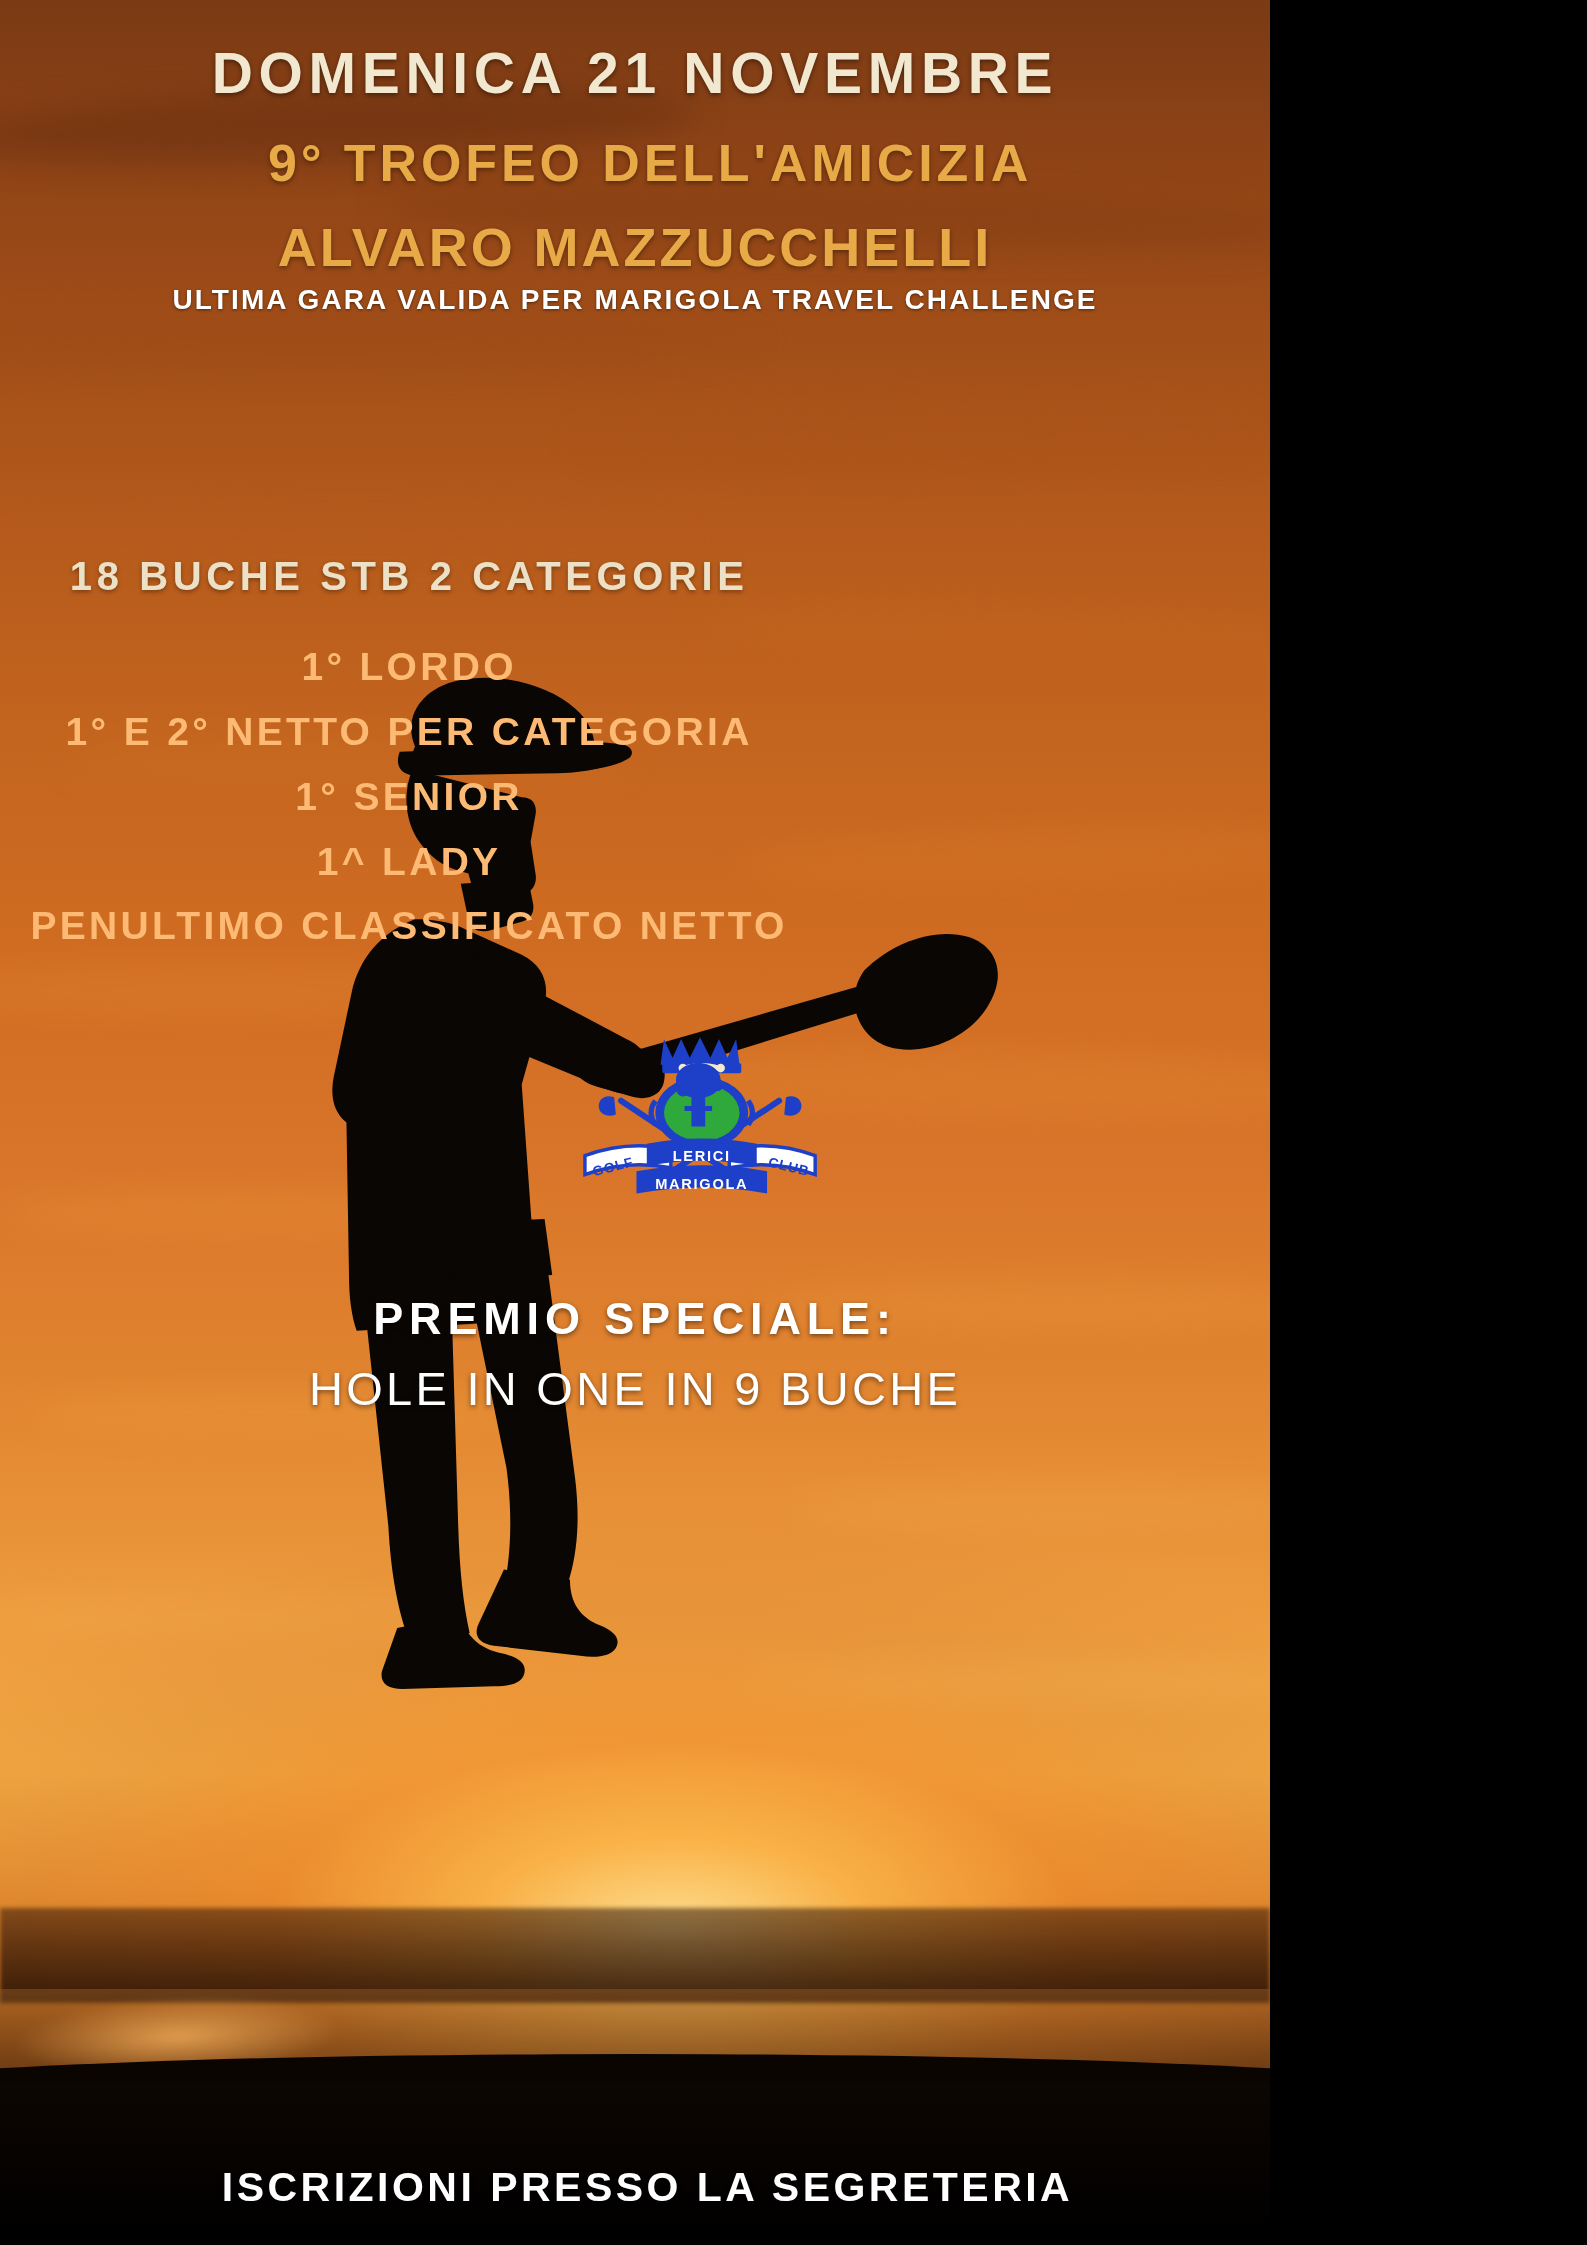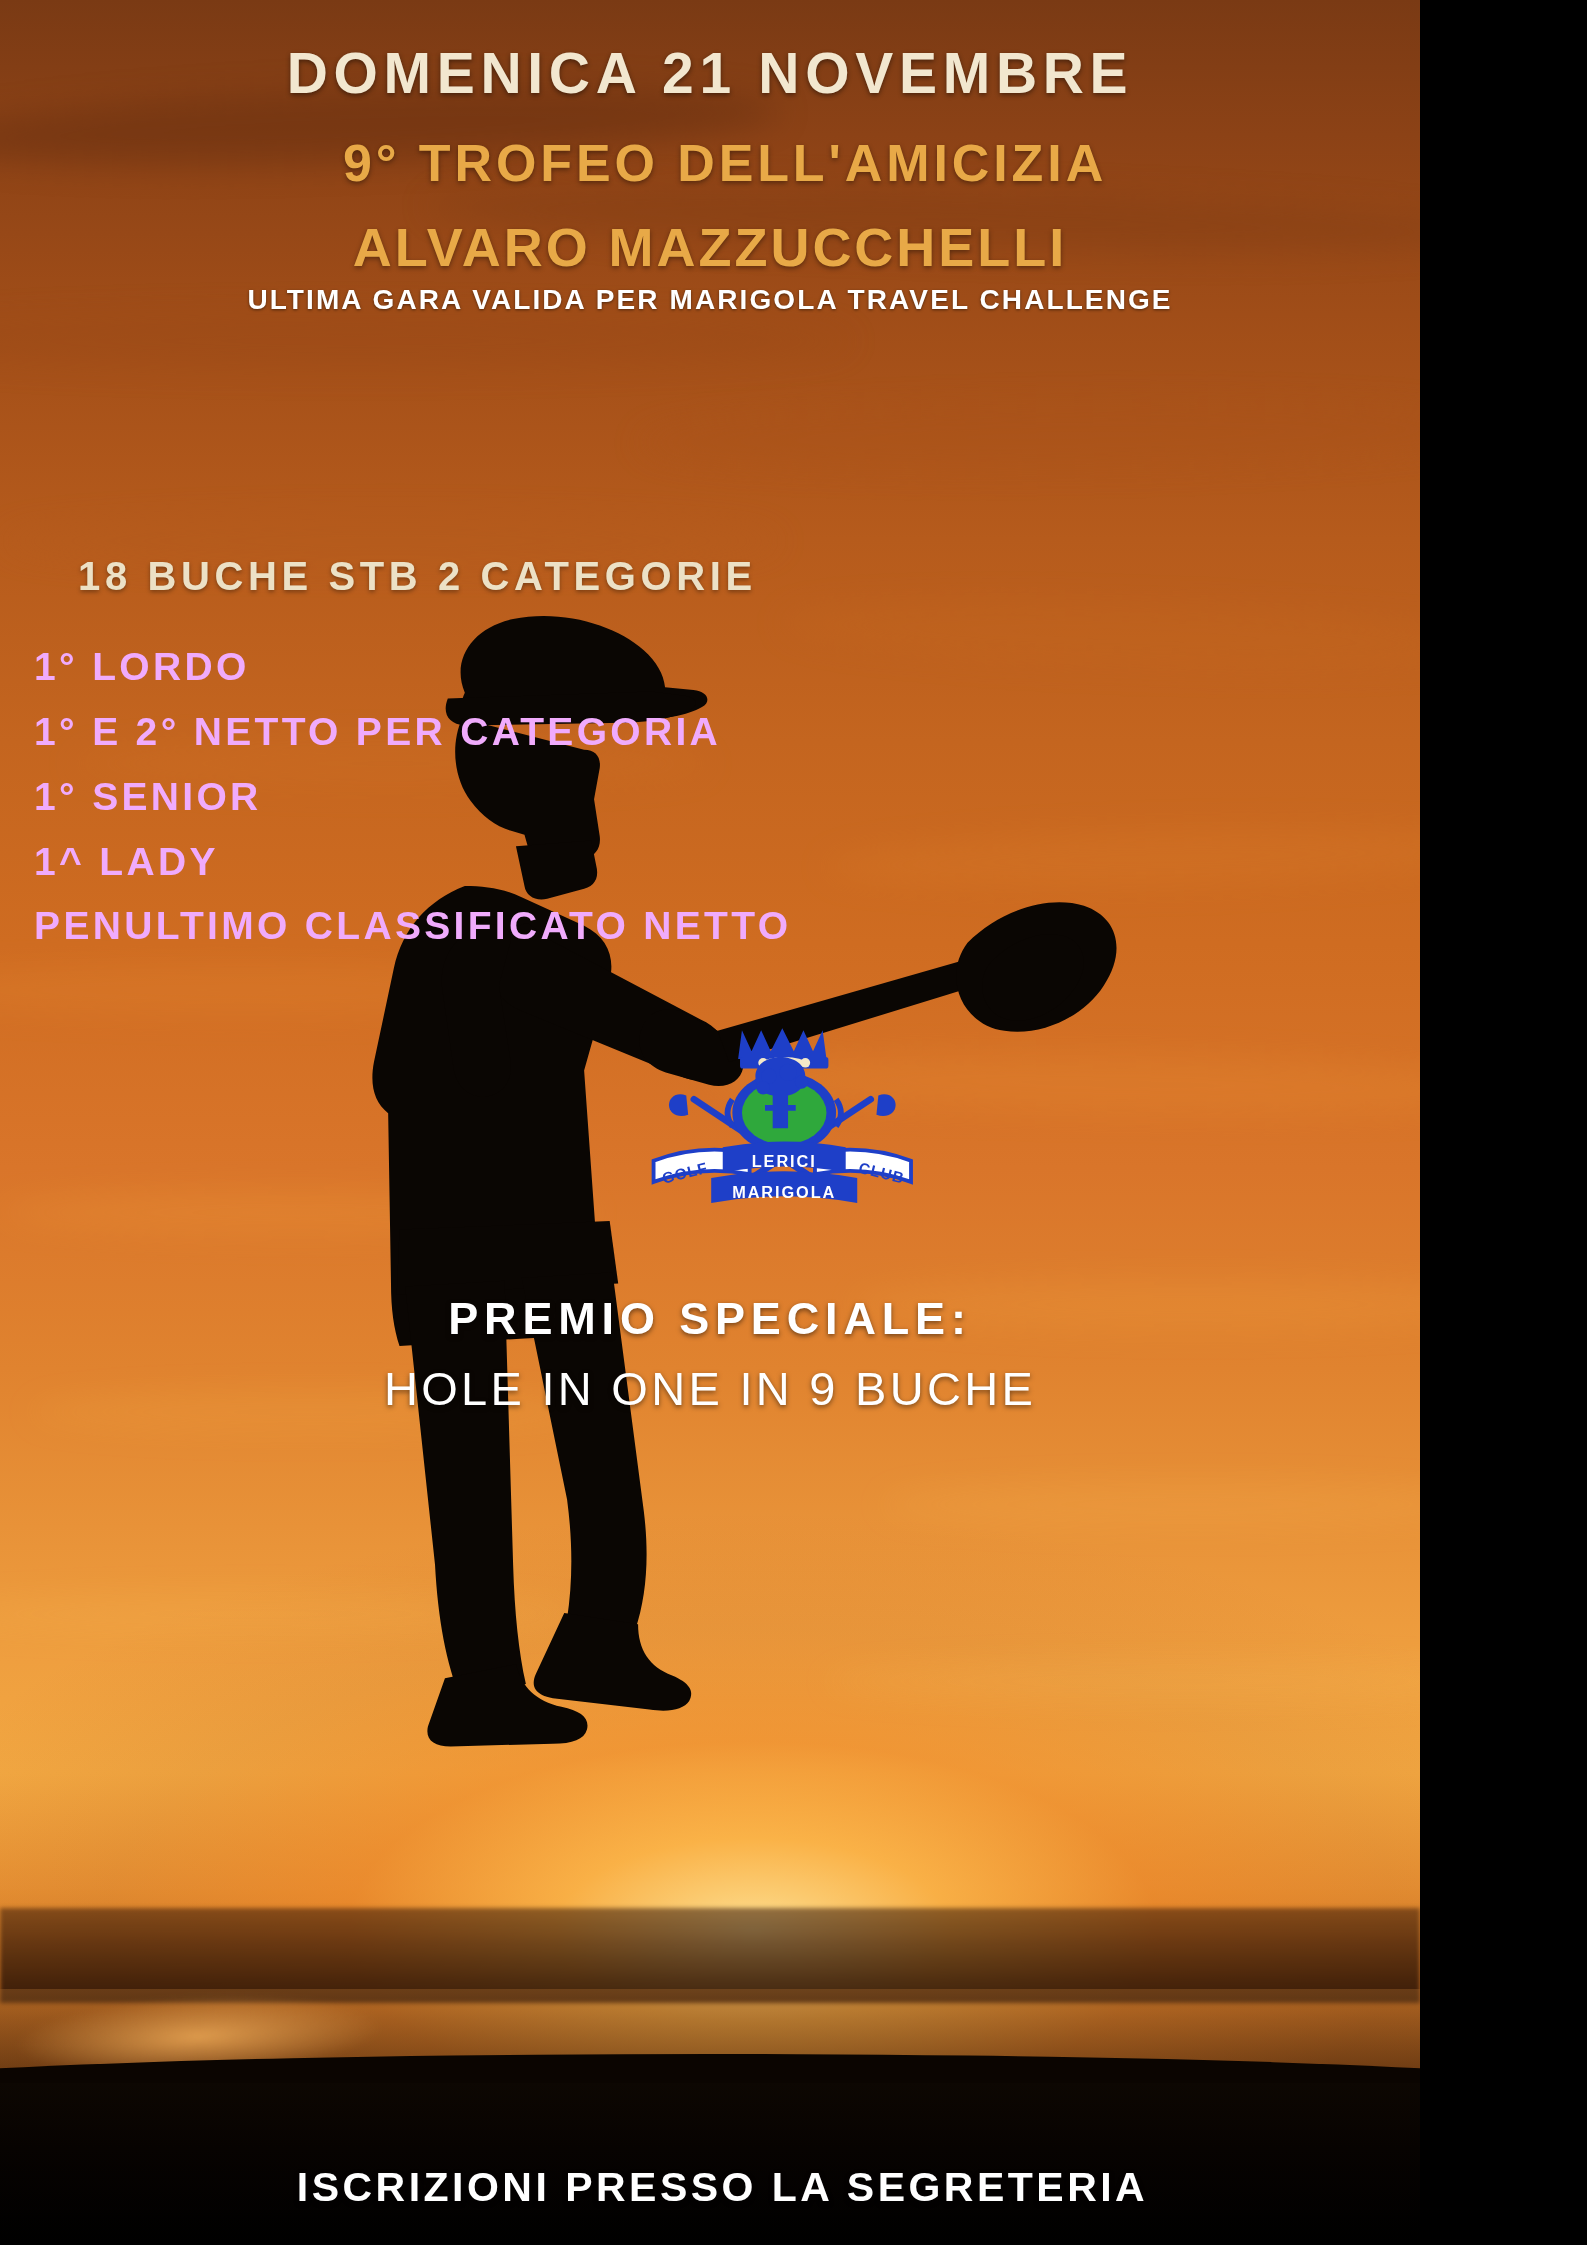--- a/index.html
+++ b/index.html
@@ -6,21 +6,21 @@
     margin: 0;
     padding: 0;
     background: #000;
   }
   body {
     font-family: "Liberation Sans", sans-serif;
   }
 
   .poster {
     position: relative;
-    width: 1420px;
+    width: 1270px;
     height: 2245px;
     overflow: hidden;
     background: #2a1405;
   }
 
   
   .sky {
     position: absolute;
     inset: 0;
     background:
@@ -172,24 +172,24 @@
     font-size: 40px;
     color: #ece1c6;
     letter-spacing: 0.115em;
     text-shadow: 0 2px 4px rgba(0,0,0,0.35);
   }
 
   .prizes {
     position: absolute;
     left: 2.4%;
     top: 28.3%;
-    text-align: left;
+    text-align: center;
     font-size: 39px;
     font-weight: bold;
-    color: #f0abfc;
+    color: #fdba74;
     letter-spacing: 0.085em;
     line-height: 1.66;
   }
   .prizes div { white-space: nowrap; }
   .t-footer {
     bottom: 1.6%;
     top: auto;
     font-size: 41px;
     color: #ffffff;
     letter-spacing: 0.085em;

